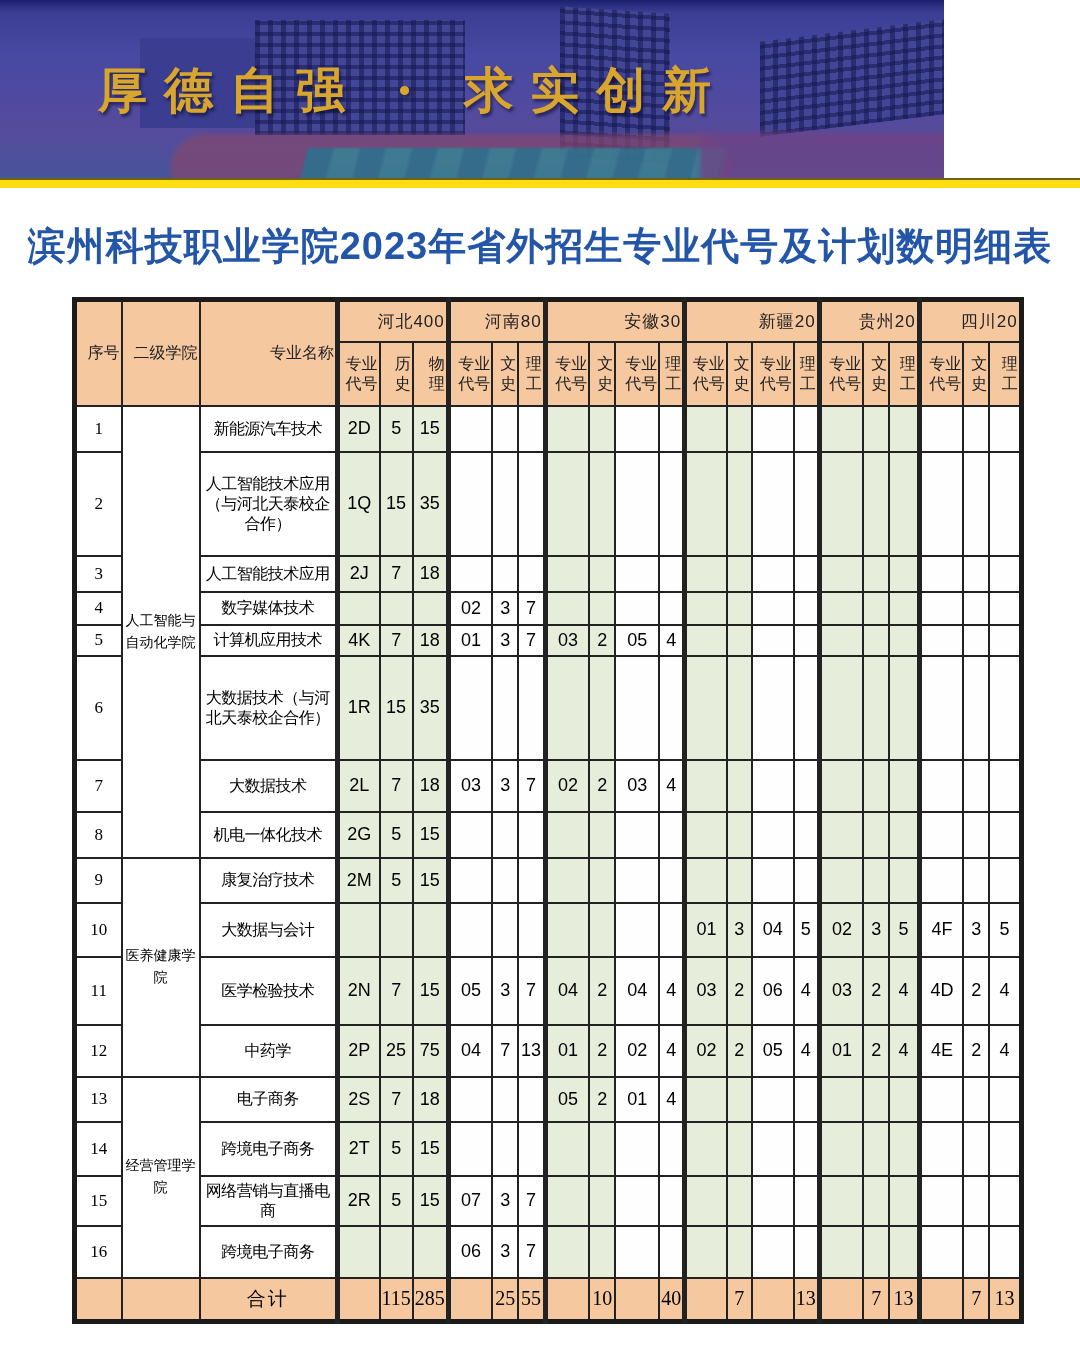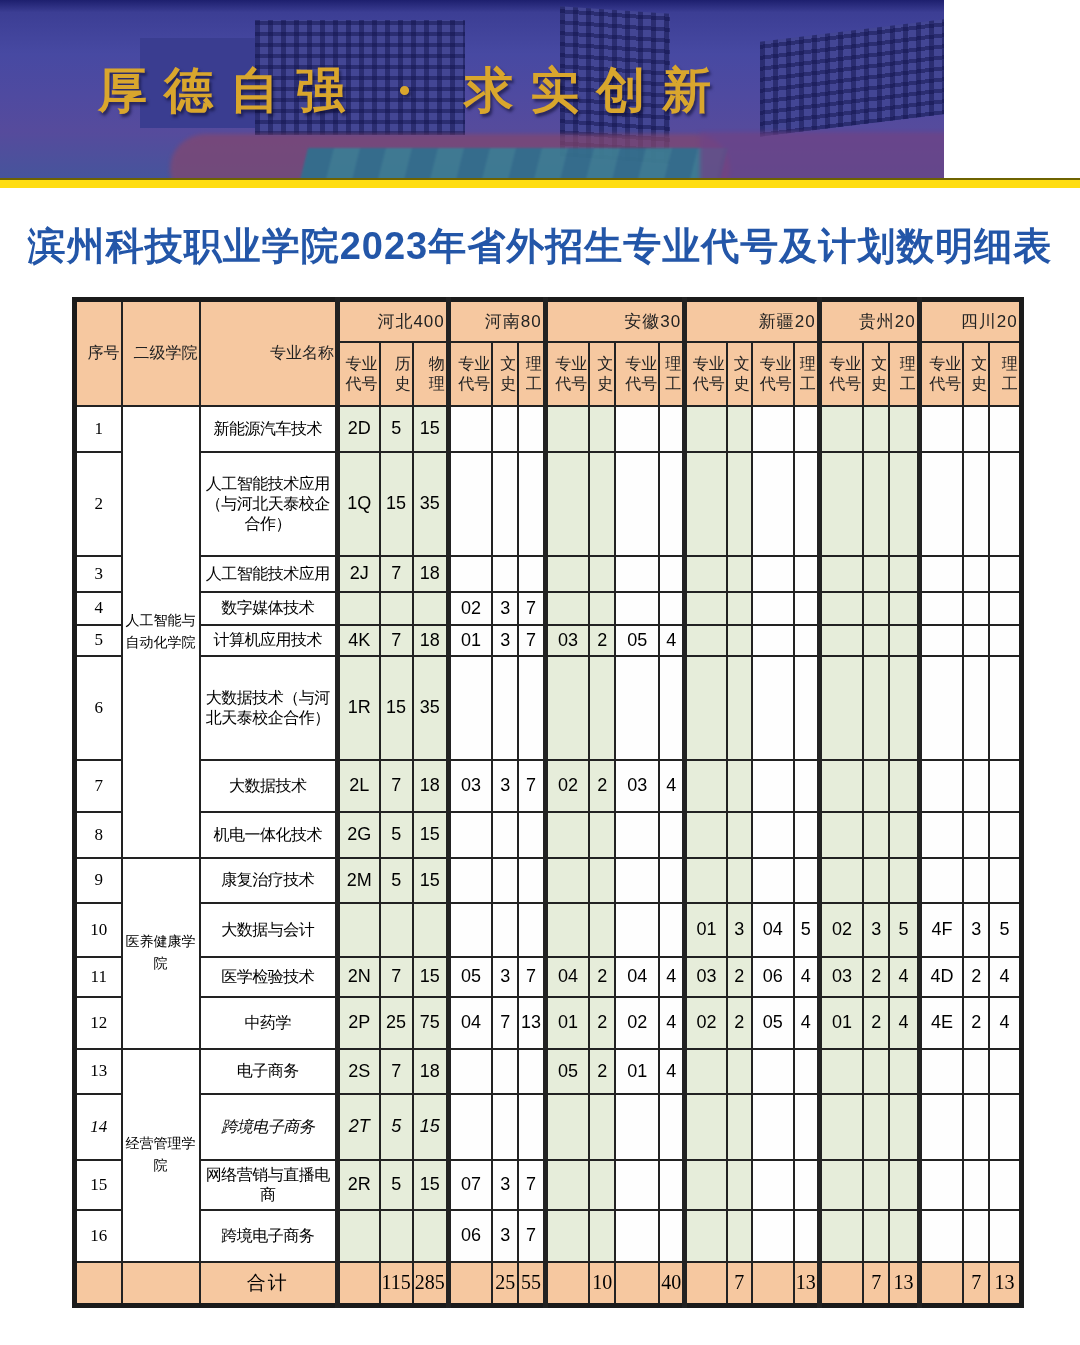--- a/index.html
+++ b/index.html
@@ -380,21 +380,21 @@
           <td class="val g">3</td>
           <td class="val w">04</td>
           <td class="val w">5</td>
           <td class="val g group-start">02</td>
           <td class="val g">3</td>
           <td class="val g">5</td>
           <td class="val w group-start">4F</td>
           <td class="val w">3</td>
           <td class="val w">5</td>
         </tr>
-        <tr style="height: 40px;">
+        <tr style="height: 68px;">
           <td class="num">11</td>
           <td class="major">医学检验技术</td>
           <td class="val g group-start">2N</td>
           <td class="val g">7</td>
           <td class="val g">15</td>
           <td class="val w group-start">05</td>
           <td class="val w">3</td>
           <td class="val w">7</td>
           <td class="val g group-start">04</td>
           <td class="val g">2</td>
@@ -453,21 +453,21 @@
           <td class="val g"></td>
           <td class="val w"></td>
           <td class="val w"></td>
           <td class="val g group-start"></td>
           <td class="val g"></td>
           <td class="val g"></td>
           <td class="val w group-start"></td>
           <td class="val w"></td>
           <td class="val w"></td>
         </tr>
-        <tr style="height: 66px; font-style: italic;">
+        <tr style="height: 54px;">
           <td class="num">14</td>
           <td class="major">跨境电子商务</td>
           <td class="val g group-start">2T</td>
           <td class="val g">5</td>
           <td class="val g">15</td>
           <td class="val w group-start"></td>
           <td class="val w"></td>
           <td class="val w"></td>
           <td class="val g group-start"></td>
           <td class="val g"></td>

